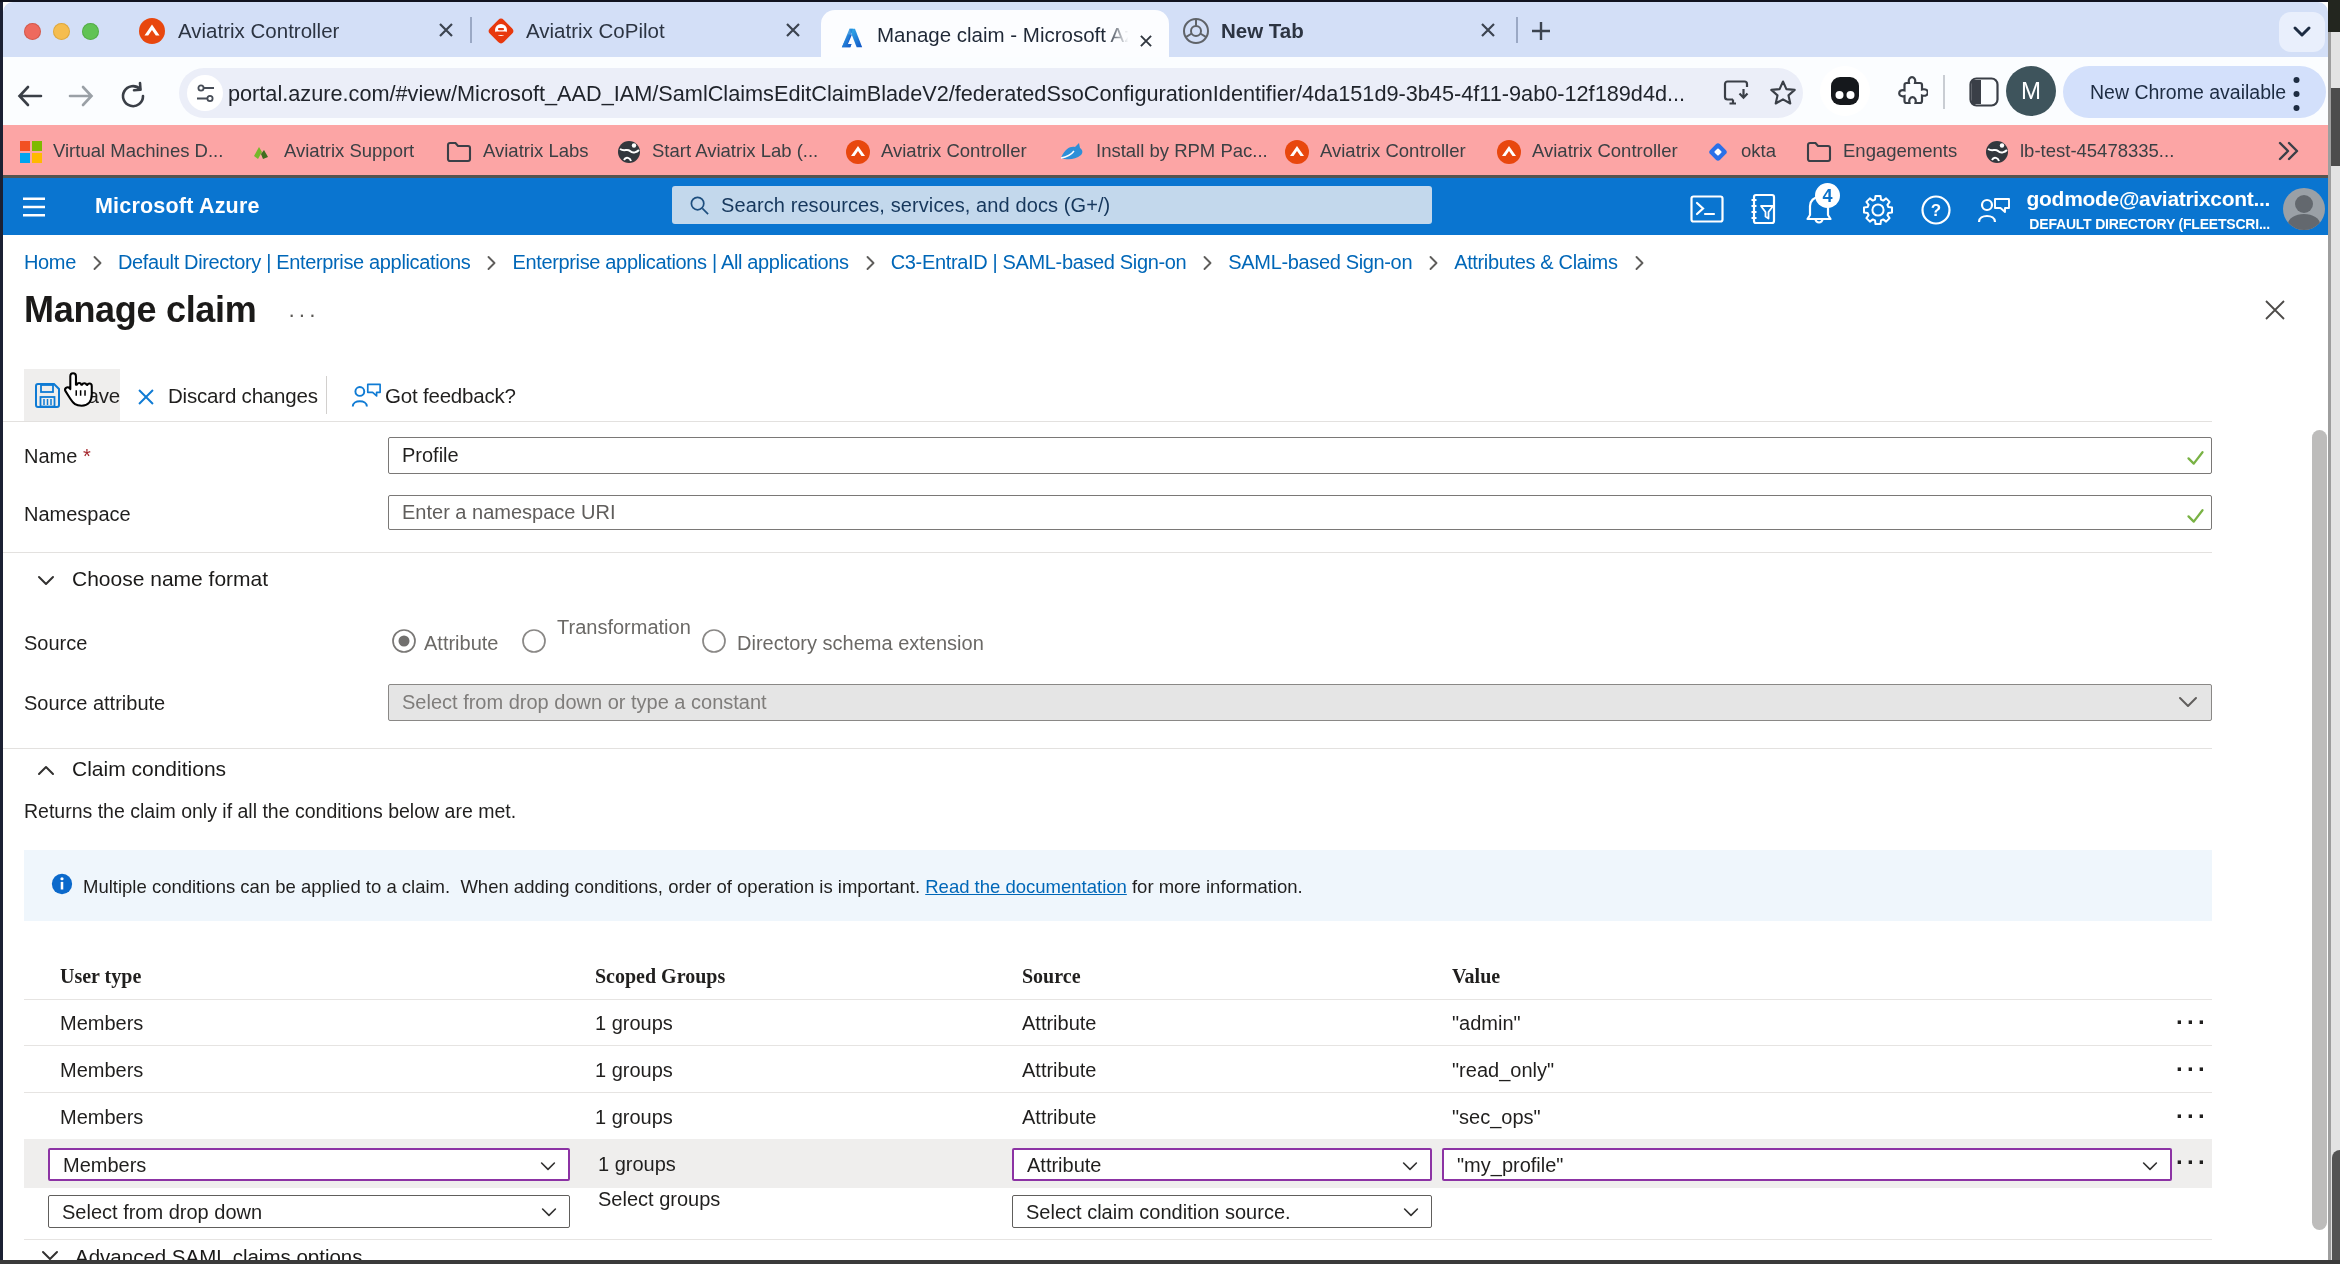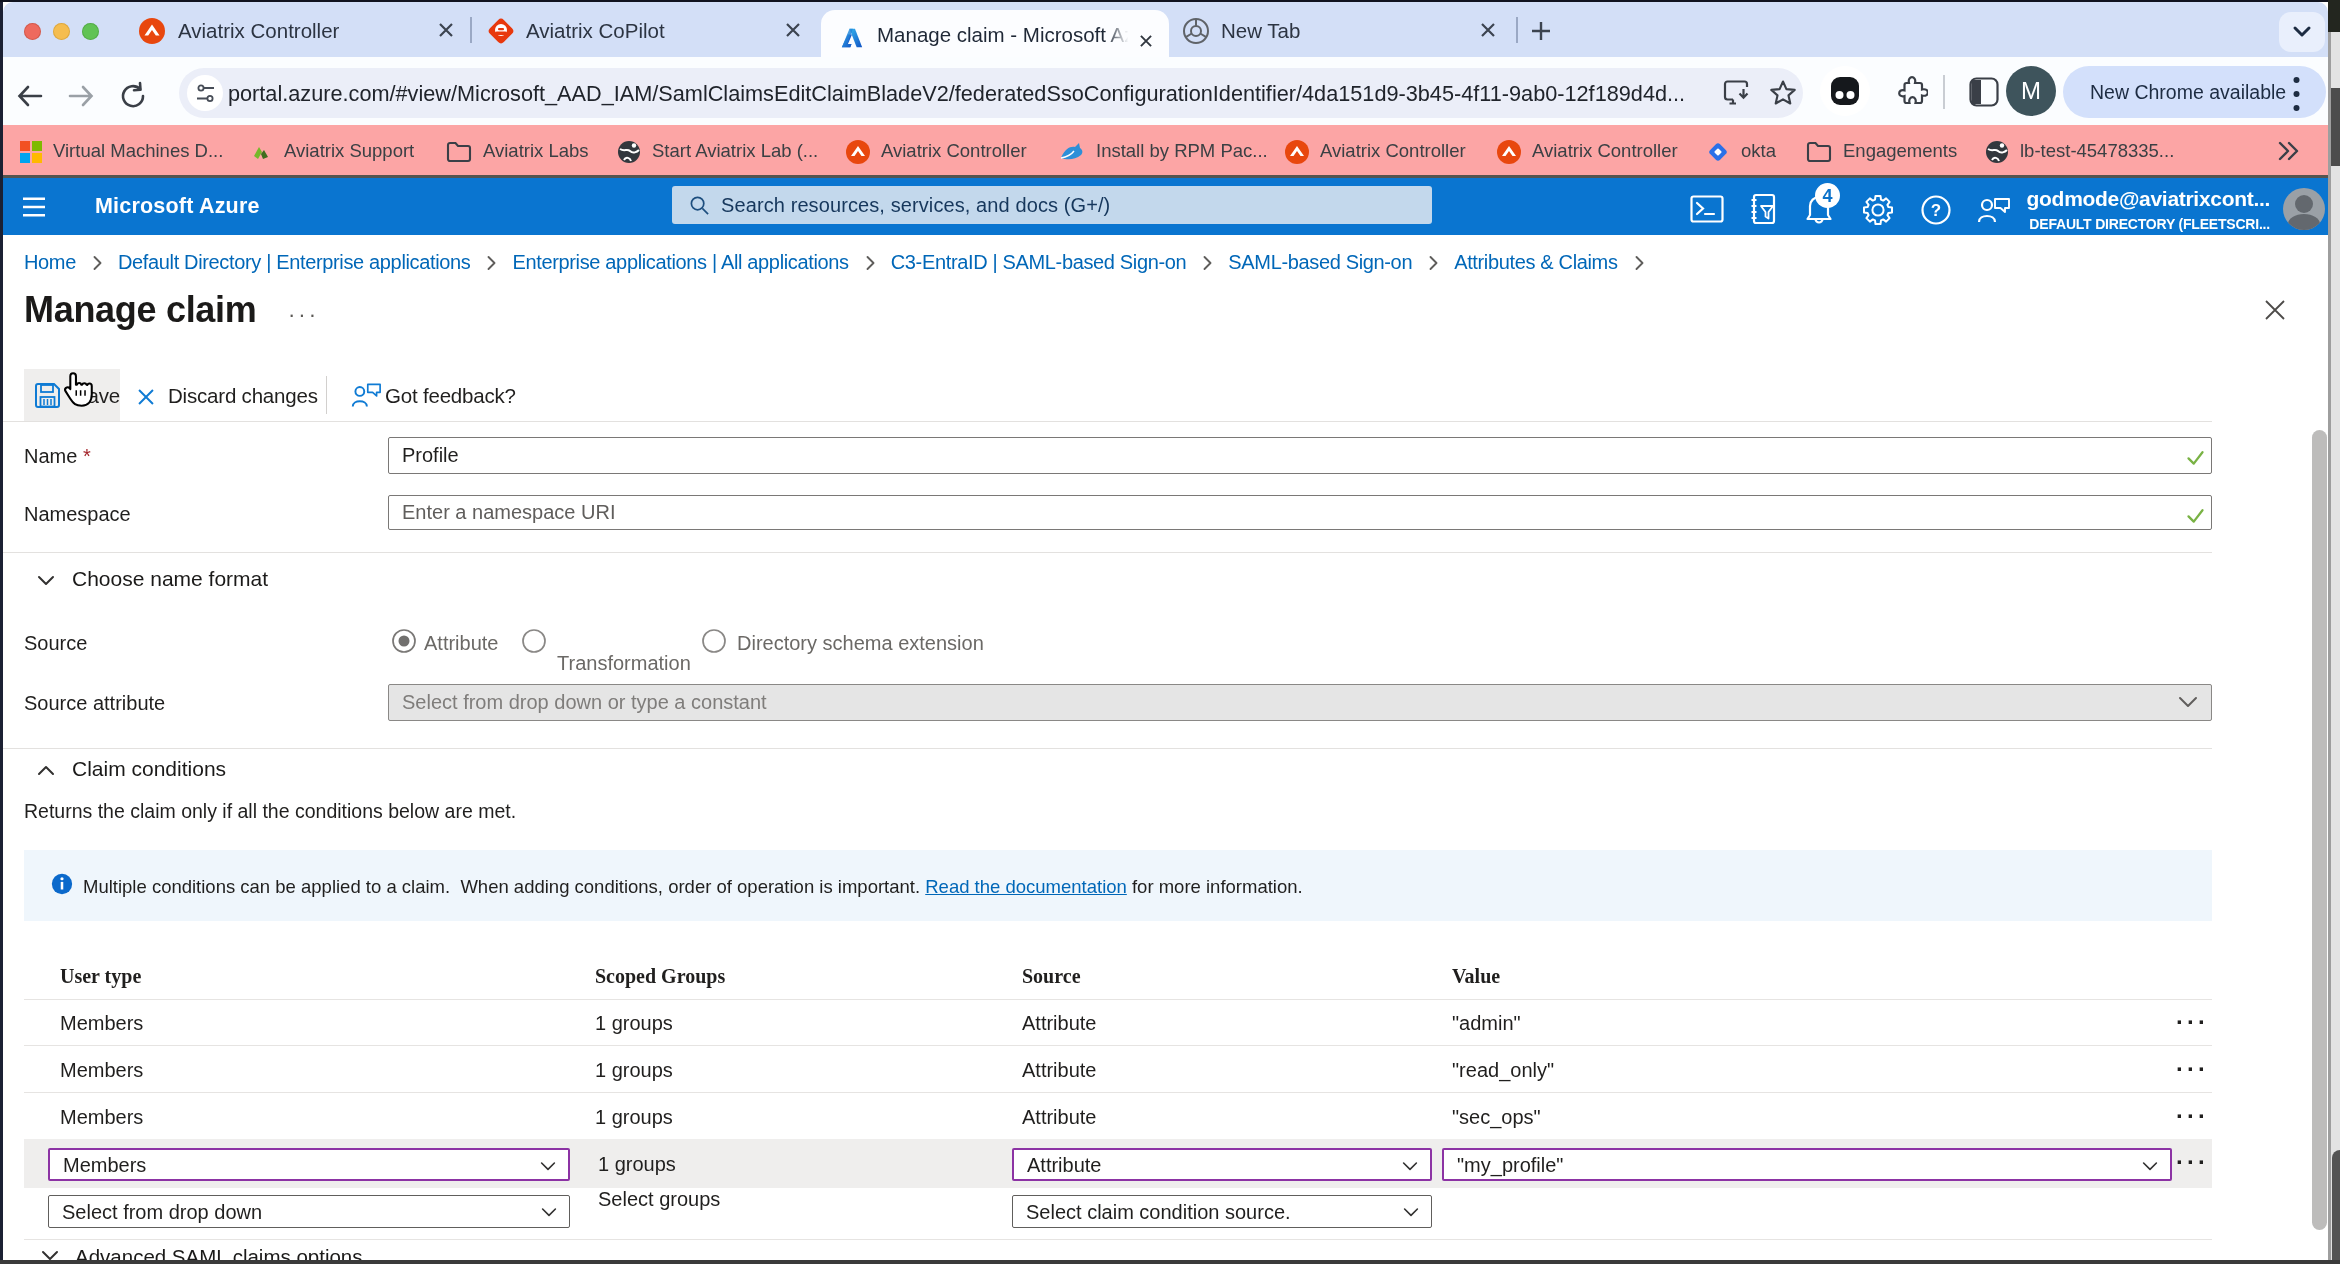--- a/index.html
+++ b/index.html
@@ -110,21 +110,21 @@
       <svg class="abs" style="left:317px; top:23px; width:16px; height:16px;" viewBox="0 0 22 22">
           <path d="M4 4 L18 18 M18 4 L4 18" stroke="#30363f" stroke-width="2.6" fill="none"></path>
         </svg>
     </div>
 
     <svg class="abs" style="left:1180px; top:16px;" width="26" height="26" viewBox="0 0 26 26">
       <circle cx="13" cy="13" r="12" fill="none" stroke="#5f6368" stroke-width="2"></circle>
       <circle cx="13" cy="13" r="5" fill="none" stroke="#5f6368" stroke-width="2"></circle>
       <path d="M13 2 L13 8 M8.7 15.5 L3.2 18.8 M17.3 15.5 L22.8 18.8" stroke="#5f6368" stroke-width="2" fill="none"></path>
     </svg>
-    <div class="tabtitle" style="left:1218px; width:140px;">New Tab</div>
+    <div class="tabtitle" style="left:1218px; width:140px;font-weight:bold;">New Tab</div>
     <svg class="tabx" style="left:1474px;" viewBox="0 0 22 22">
         <path d="M5 5 L17 17 M17 5 L5 17" stroke="#3c4450" stroke-width="2.2" fill="none"></path>
       </svg>
     <div class="tabsep" style="left:1513px;"></div>
 
     <svg class="abs" style="left:1526px; top:17px;" width="24" height="24" viewBox="0 0 24 24">
         <path d="M12 3 L12 21 M3 12 L21 12" stroke="#3c4450" stroke-width="2.4" fill="none"></path>
       </svg>
 
     <div id="tabchev"></div>
@@ -375,21 +375,21 @@
 
     <div class="label" style="top:392px;">Source</div>
     <svg class="abs" style="left:391px; top:388px;" width="26" height="26" viewBox="0 0 26 26">
         <circle cx="13" cy="13" r="11" fill="#fff" stroke="#7a7876" stroke-width="1.7"></circle>
         <circle cx="13" cy="13" r="5.5" fill="#71706e"></circle>
       </svg>
     <div class="td" style="left:424px; top:392px; color:#6b6966;">Attribute</div>
     <svg class="abs" style="left:521px; top:388px;" width="26" height="26" viewBox="0 0 26 26">
         <circle cx="13" cy="13" r="11" fill="#fff" stroke="#8a8886" stroke-width="1.7"></circle>
       </svg>
-    <div class="td" style="left:557px; top:412px; color:#6b6966;">Transformation</div>
+    <div class="td" style="left:557px; top:376px; color:#6b6966;">Transformation</div>
     <svg class="abs" style="left:701px; top:388px;" width="26" height="26" viewBox="0 0 26 26">
         <circle cx="13" cy="13" r="11" fill="#fff" stroke="#8a8886" stroke-width="1.7"></circle>
       </svg>
     <div class="td" style="left:737px; top:392px; color:#6b6966;">Directory schema extension</div>
 
     <div class="label" style="top:452px;">Source attribute</div>
     <div class="abs" style="left:388px; top:444px; width:1824px; height:37px; background:#e5e5e5; border:1px solid #8a8886; border-radius:2px; font-size:20px; color:#7f7d7b; line-height:35px; padding-left:13px;">Select from drop down or type a constant</div>
     <svg class="abs" style="left:2178px; top:456px;" width="20" height="14" viewBox="0 0 20 14">
         <path d="M2 2 L10 10 L18 2" stroke="#605e5c" stroke-width="2" fill="none" stroke-linecap="round" stroke-linejoin="round"></path>
       </svg>

